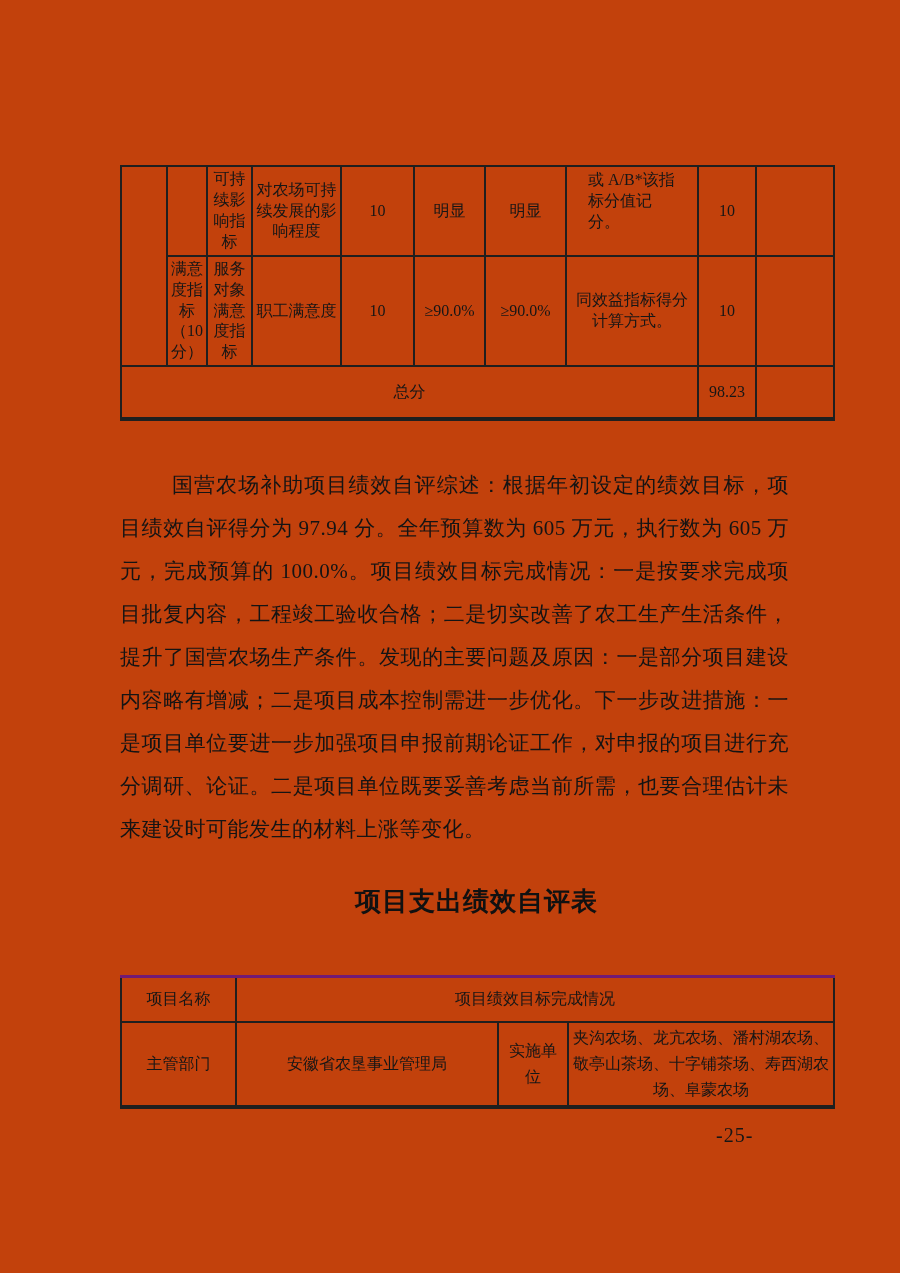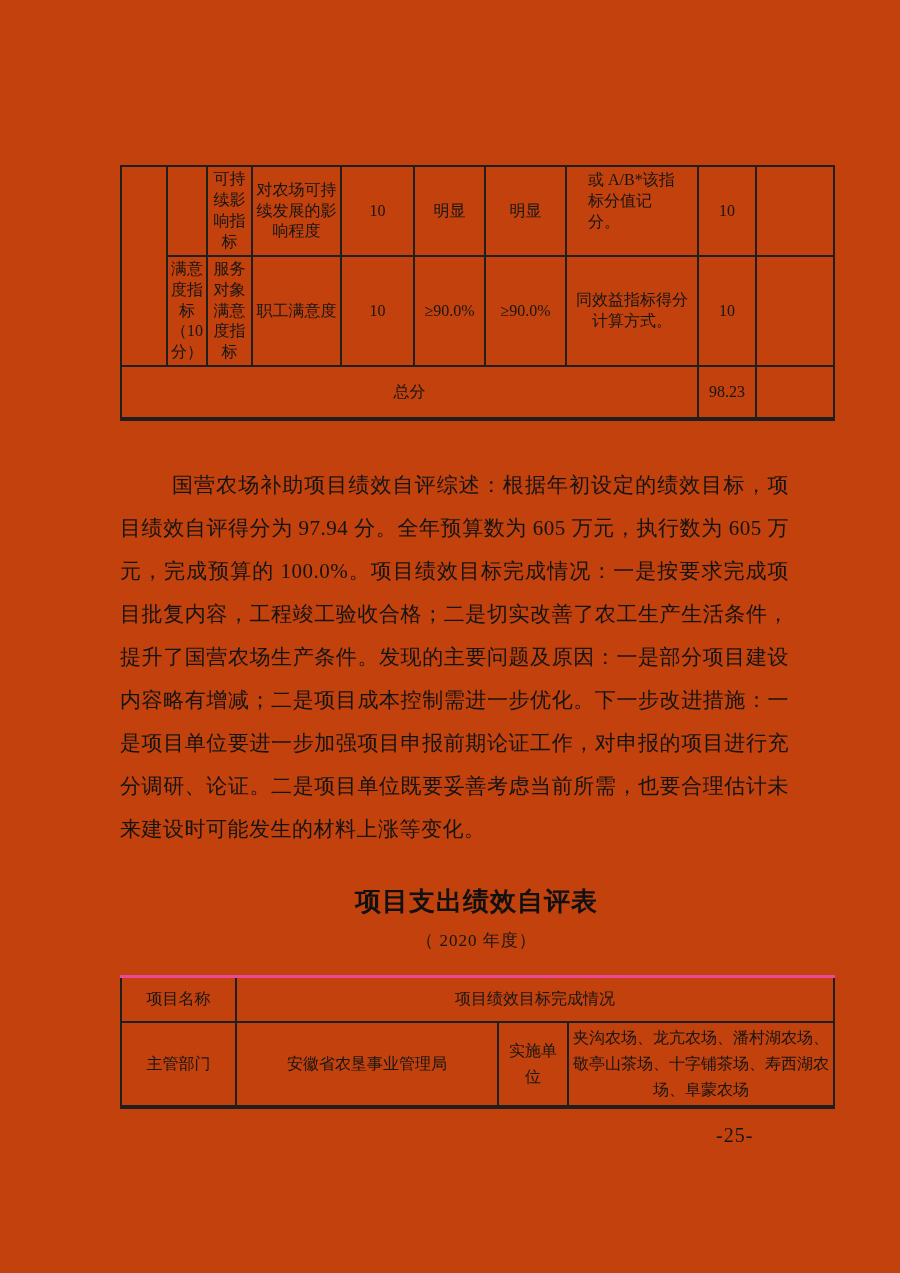--- a/index.html
+++ b/index.html
@@ -85,21 +85,21 @@
     color: #161616;
   }
 
   
   .info-table {
     position: absolute;
     left: 120px;
     top: 975px;
     width: 713px;
     font-size: 16px;
-    border-top: 3px solid #ec4899;
+    border-top: 3px solid #701a75;
     border-bottom: 4px solid #1f1f1f;
   }
   .info-table td { line-height: 26px; }
   .row-name { height: 45px; }
   .row-dept { height: 80px; }
   .impl-label-cell { padding: 1px; }
   .farm-list-cell { text-align: center; padding: 2px 4px; }
 
   
   .page-number {
@@ -159,21 +159,20 @@
       <td colspan="8">总分</td>
       <td>98.23</td>
       <td></td>
     </tr>
   </tbody>
     </table>
 
   <div class="summary">国营农场补助项目绩效自评综述：根据年初设定的绩效目标，项目绩效自评得分为 97.94 分。全年预算数为 605 万元，执行数为 605 万元，完成预算的 100.0%。项目绩效目标完成情况：一是按要求完成项目批复内容，工程竣工验收合格；二是切实改善了农工生产生活条件，提升了国营农场生产条件。发现的主要问题及原因：一是部分项目建设内容略有增减；二是项目成本控制需进一步优化。下一步改进措施：一是项目单位要进一步加强项目申报前期论证工作，对申报的项目进行充分调研、论证。二是项目单位既要妥善考虑当前所需，也要合理估计未来建设时可能发生的材料上涨等变化。</div>
 
   <div class="form-title">项目支出绩效自评表</div>
-  <div class="form-year">（ 2020 年度）</div>
 
   <table class="doc-table info-table">
     <colgroup>
       <col style="width:115px">
         <col style="width:262px">
         <col style="width:70px">
         <col style="width:266px">
     </colgroup>
     <tbody>
         <tr class="row-name">

